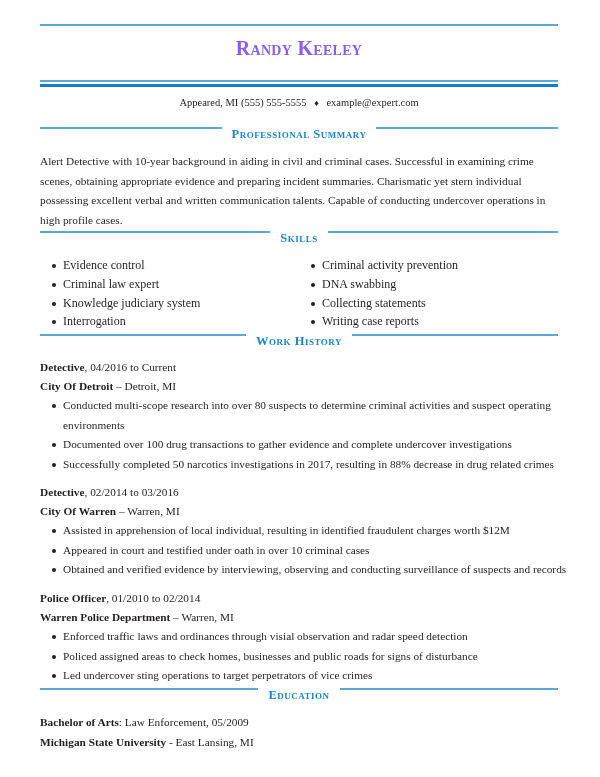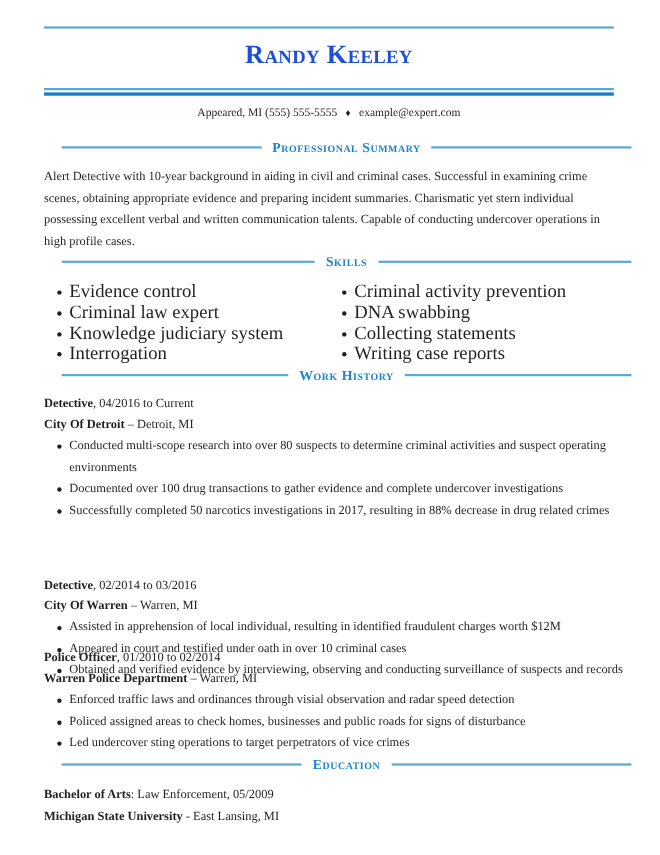--- a/index.html
+++ b/index.html
@@ -2,36 +2,36 @@
 <html><head>
   <meta charset="utf-8">
   <style>
     * { box-sizing: border-box; margin: 0; padding: 0; }
     html, body { width: 600px; height: 777px; background: #ffffff; overflow: hidden; }
     body { font-family: "Liberation Serif", "DejaVu Serif", serif; color: #231f20; position: relative; }
     .page { position: absolute; left: 40px; top: 0; width: 518px; }
 
     .rule-top { position: absolute; left: 0; top: 24px; width: 518px; height: 2px; background: #5aa8d8; }
     .name { position: absolute; left: 0; top: 37px; width: 518px; text-align: center;
-            font-size: 24px; font-weight: bold; color: #1d4ed8; font-variant: small-caps; letter-spacing: 0.3px; }
+            font-size: 20px; font-weight: bold; color: #8b5cf6; font-variant: small-caps; letter-spacing: 0.3px; }
     .rule-double-thin { position: absolute; left: 0; top: 80px; width: 518px; height: 2px; background: #5aa8d8; }
     .rule-double-thick { position: absolute; left: 0; top: 84px; width: 518px; height: 3px; background: #1a7cc8; }
     .contact { position: absolute; left: 0; top: 97px; width: 518px; text-align: center; font-size: 10.5px; color: #231f20; }
     .contact .sep { margin: 0 5px; font-size: 9px; }
 
-    .section-head { position: absolute; left: 16px; width: 518px; height: 14px; display: flex; align-items: center; }
+    .section-head { position: absolute; left: 0; width: 518px; height: 14px; display: flex; align-items: flex-start; }
     .section-head .line { flex: 1; height: 2px; background: #5aa8d8; }
     .section-head .title { padding: 0 10px; font-size: 12.5px; font-weight: bold; color: #1a84cc;
                            font-variant: small-caps; letter-spacing: 0.5px; white-space: nowrap; }
 
     .summary { position: absolute; left: 0; top: 152px; width: 520px; font-size: 11.3px; line-height: 19.5px; }
 
     .skills { position: absolute; left: 0; top: 256px; width: 518px; display: flex; }
     .skills ul { list-style: none; width: 259px; padding-left: 12px; }
-    .skills li { font-size: 17px; line-height: 18.8px; position: relative; padding-left: 11px; }
+    .skills li { font-size: 12px; line-height: 18.8px; position: relative; padding-left: 11px; }
     .skills li::before { content: ""; position: absolute; left: 0; top: 8px; width: 4px; height: 4px; border-radius: 50%; background: #231f20; }
 
     .job { position: absolute; left: 0; width: 530px; font-size: 11.3px; }
     .job .line1, .job .line2 { line-height: 19px; }
     .job b { font-weight: bold; }
     .job ul { list-style: none; padding-left: 12px; }
     .job li { position: relative; padding-left: 11px; line-height: 19.5px; }
     .job li::before { content: ""; position: absolute; left: 0; top: 8px; width: 4px; height: 4px; border-radius: 50%; background: #231f20; }
 
     .edu { position: absolute; left: 0; top: 712px; width: 518px; font-size: 11.3px; }
@@ -94,21 +94,21 @@
     <div class="line2">
       <b>City Of Detroit</b><span> – Detroit, MI</span>
     </div>
     <ul>
       <li>Conducted multi-scope research into over 80 suspects to determine criminal activities and suspect operating environments</li>
       <li>Documented over 100 drug transactions to gather evidence and complete undercover investigations</li>
       <li>Successfully completed 50 narcotics investigations in 2017, resulting in 88% decrease in drug related crimes</li>
     </ul>
   </div>
 
-  <div class="job" style="top:483px;margin-top:40px;">
+  <div class="job" style="top:483px;">
     <div class="line1">
       <b>Detective</b><span>, 02/2014 to 03/2016</span>
     </div>
     <div class="line2">
       <b>City Of Warren</b><span> – Warren, MI</span>
     </div>
     <ul>
       <li>Assisted in apprehension of local individual, resulting in identified fraudulent charges worth $12M</li>
       <li>Appeared in court and testified under oath in over 10 criminal cases</li>
       <li>Obtained and verified evidence by interviewing, observing and conducting surveillance of suspects and records</li>

